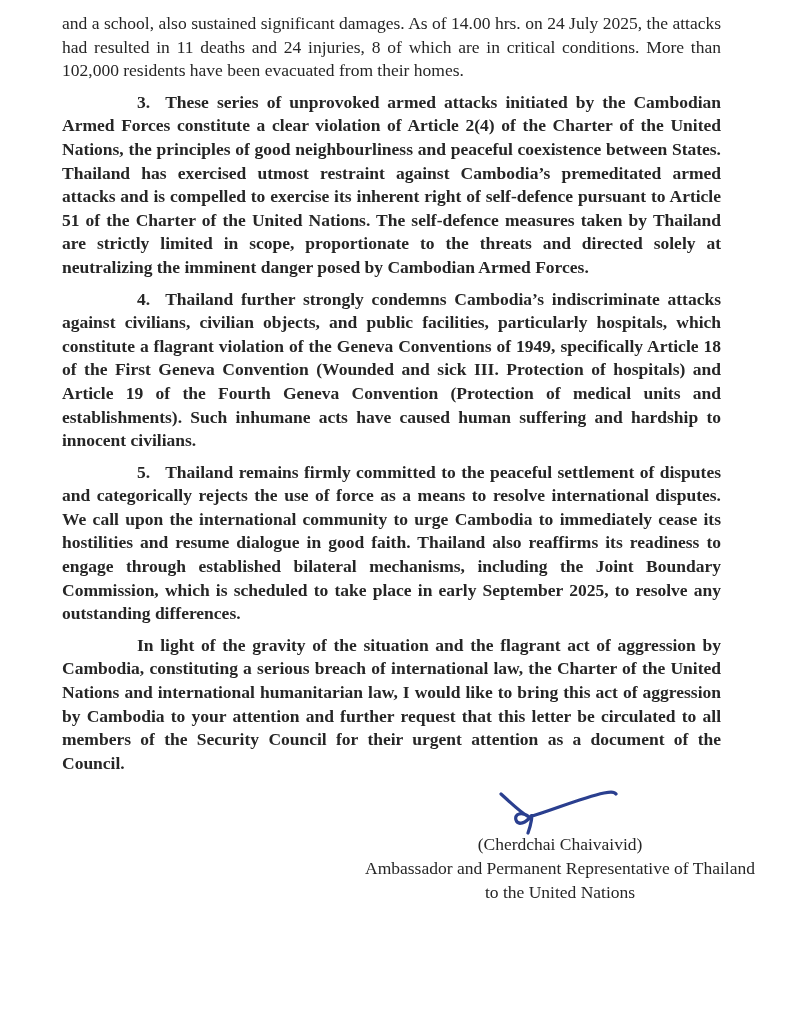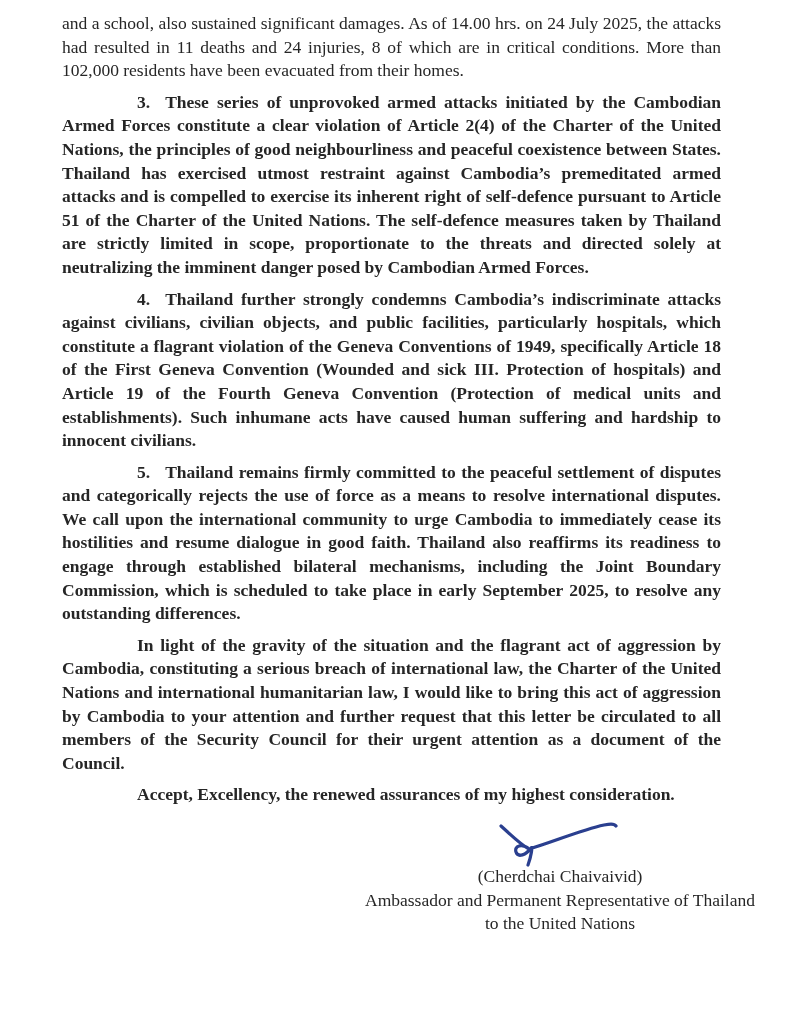--- a/index.html
+++ b/index.html
@@ -59,21 +59,20 @@
   <p class="para">and a school, also sustained significant damages. As of 14.00 hrs. on 24 July 2025, the attacks had resulted in 11 deaths and 24 injuries, 8 of which are in critical conditions. More than 102,000 residents have been evacuated from their homes.</p>
 
   <p class="para indent"><span class="para-num">3.</span><span>These series of unprovoked armed attacks initiated by the Cambodian Armed Forces constitute a clear violation of Article 2(4) of the Charter of the United Nations, the principles of good neighbourliness and peaceful coexistence between States. Thailand has exercised utmost restraint against Cambodia’s premeditated armed attacks and is compelled to exercise its inherent right of self-defence pursuant to Article 51 of the Charter of the United Nations. The self-defence measures taken by Thailand are strictly limited in scope, proportionate to the threats and directed solely at neutralizing the imminent danger posed by Cambodian Armed Forces.</span></p>
 
   <p class="para indent"><span class="para-num">4.</span><span>Thailand further strongly condemns Cambodia’s indiscriminate attacks against civilians, civilian objects, and public facilities, particularly hospitals, which constitute a flagrant violation of the Geneva Conventions of 1949, specifically Article 18 of the First Geneva Convention (Wounded and sick III. Protection of hospitals) and Article 19 of the Fourth Geneva Convention (Protection of medical units and establishments). Such inhumane acts have caused human suffering and hardship to innocent civilians.</span></p>
 
   <p class="para indent"><span class="para-num">5.</span><span>Thailand remains firmly committed to the peaceful settlement of disputes and categorically rejects the use of force as a means to resolve international disputes. We call upon the international community to urge Cambodia to immediately cease its hostilities and resume dialogue in good faith. Thailand also reaffirms its readiness to engage through established bilateral mechanisms, including the Joint Boundary Commission, which is scheduled to take place in early September 2025, to resolve any outstanding differences.</span></p>
 
   <p class="para indent">In light of the gravity of the situation and the flagrant act of aggression by Cambodia, constituting a serious breach of international law, the Charter of the United Nations and international humanitarian law, I would like to bring this act of aggression by Cambodia to your attention and further request that this letter be circulated to all members of the Security Council for their urgent attention as a document of the Council.</p>
 
-  <p class="para indent">Accept, Excellency, the renewed assurances of my highest consideration.</p>
 
   <div class="sig-block">
     <svg class="sig-flourish" width="130" height="52" viewBox="0 0 130 52">
       <path d="M6,9 C16,18 26,28 34,32 C27,26 19,29 21,35 C23,41 31,38 36,31 C38,28 36,40 33,48 M34,32 C58,25 86,13 109,8 C114,7 119,6 121,9" fill="none" stroke="#2a3f8f" stroke-width="3.2" stroke-linecap="round" stroke-linejoin="round"></path>
     </svg>
     <div class="sig-name">(Cherdchai Chaivaivid)</div>
     <div class="sig-title">Ambassador and Permanent Representative of Thailand</div>
     <div class="sig-title">to the United Nations</div>
   </div>
 

